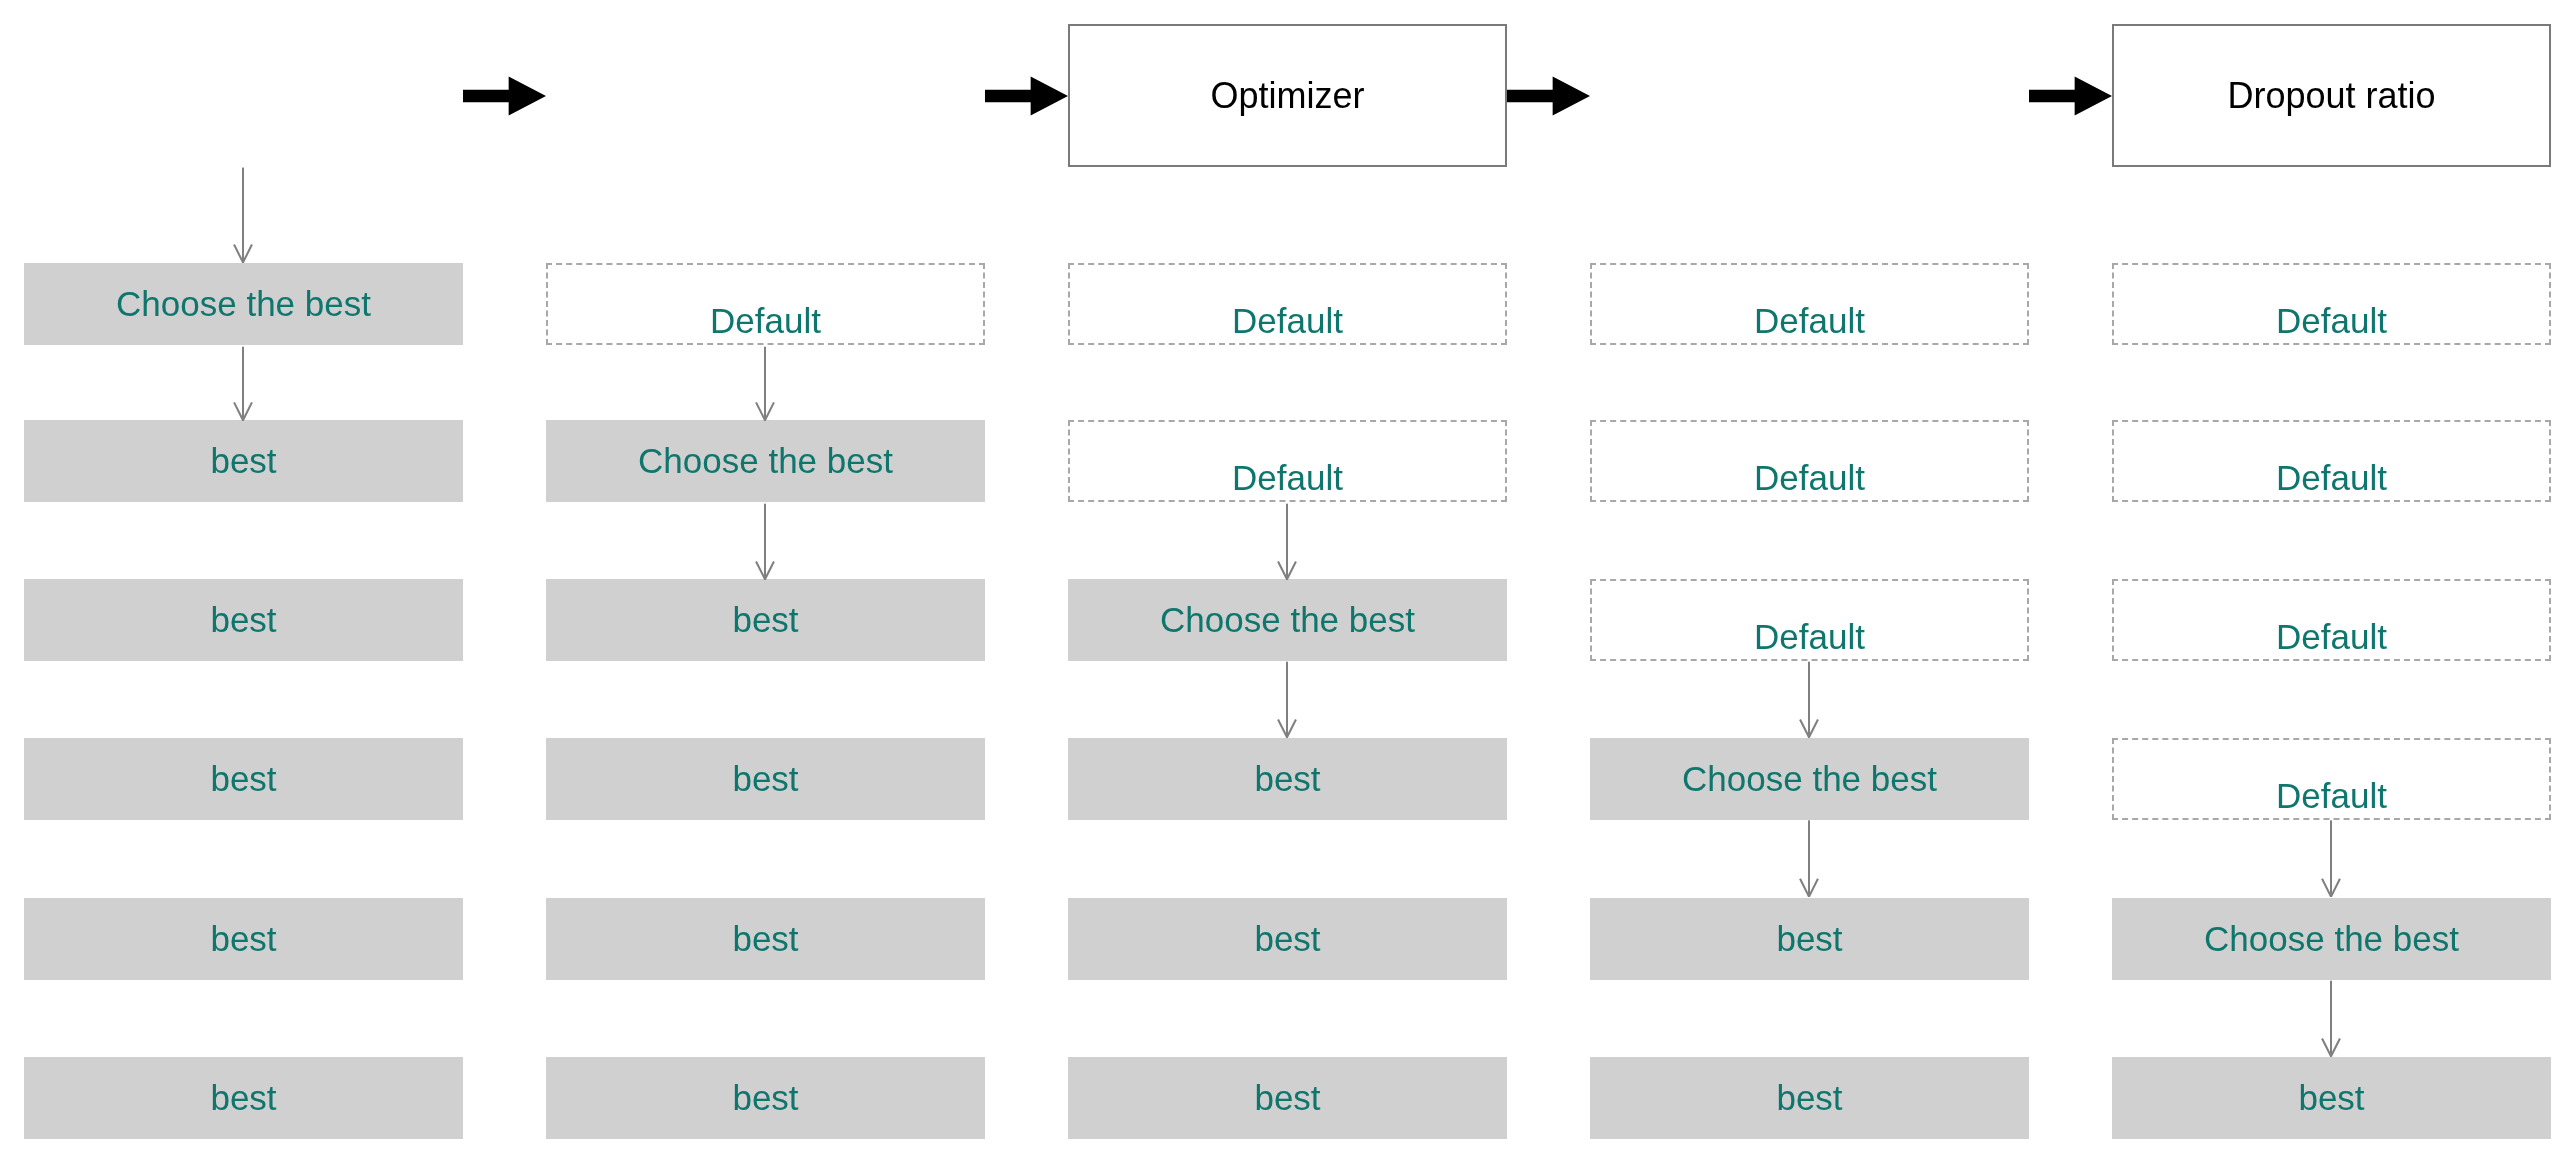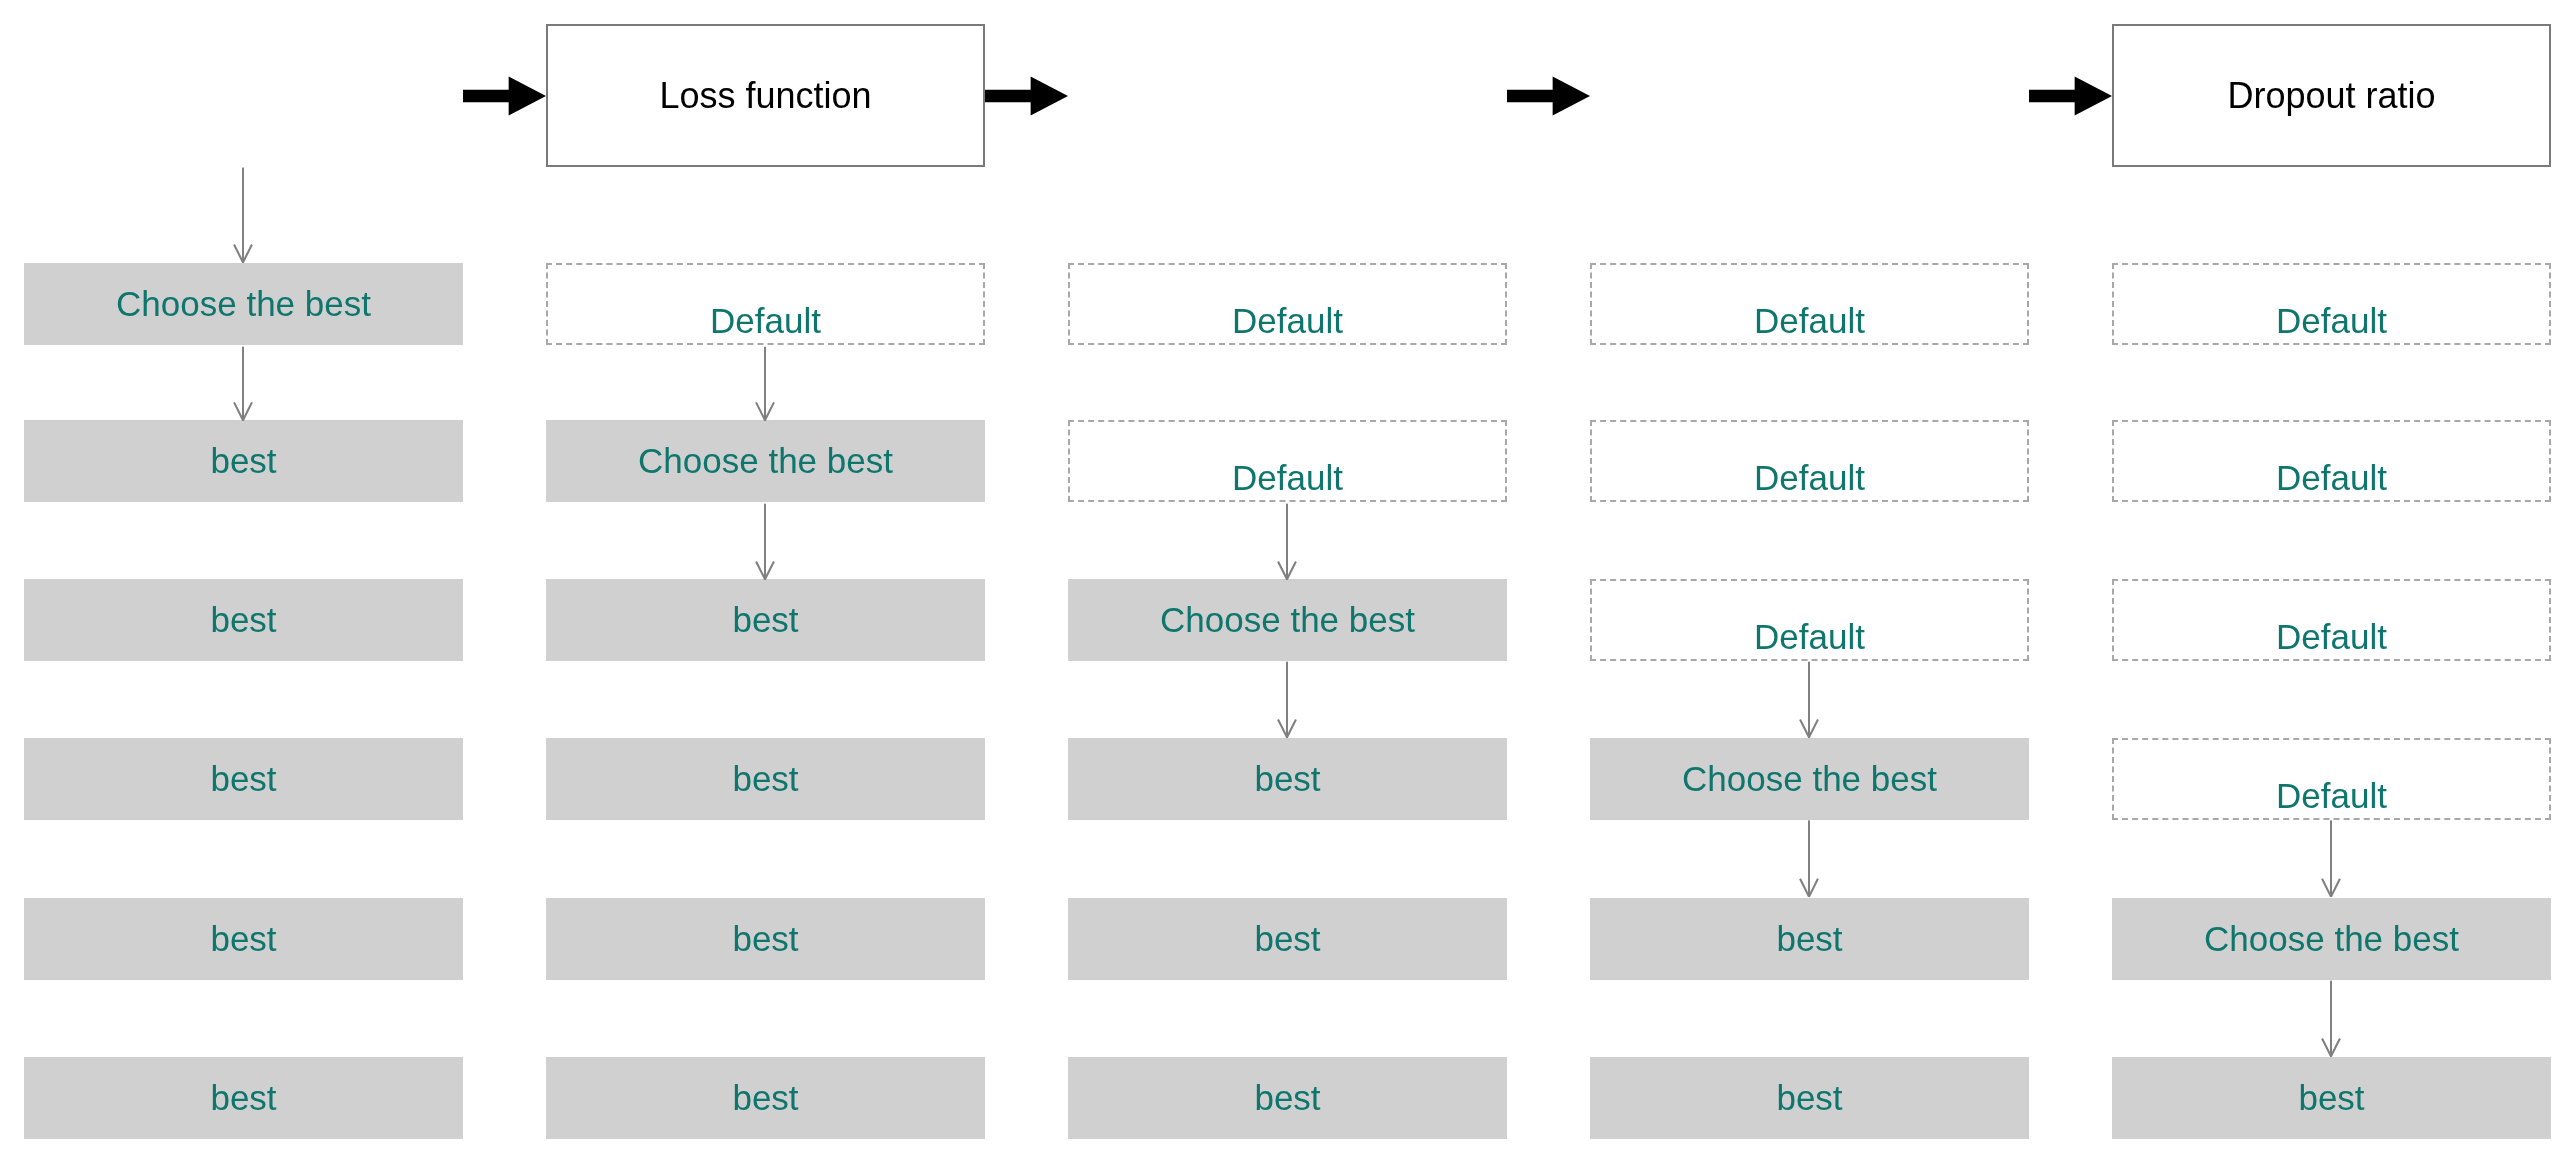--- a/index.html
+++ b/index.html
@@ -64,22 +64,22 @@
   .vconn {
     position: absolute;
     overflow: visible;
   }
 </style>
 </head>
 <body>
 
 <div id="canvas">
 
-    <div class="header-box" style="left: 546px; top: 24.4px; width: 439px; height: 143px; border-color: rgb(122, 122, 122);">
-      <span>Loss function</span>
+    <div class="header-box" style="left: 1068px; top: 24.4px; width: 439px; height: 143px; border-color: rgb(122, 122, 122);">
+      <span>Optimizer</span>
     </div>
     <div class="header-box" style="left: 2112px; top: 24.4px; width: 439px; height: 143px; border-color: rgb(122, 122, 122);">
       <span>Dropout ratio</span>
     </div>
     <div class="header-arrow" style="left: 463px; top: 75px; width: 83px;"><svg width="83" height="42" viewBox="0 0 119 60">
         <path d="M0,21 L65.45,21 L65.45,2 L119,30 L65.45,58 L65.45,39 L0,39 Z" fill="#000000"></path>
       </svg></div>
     <div class="header-arrow" style="left: 985px; top: 75px; width: 83px;"><svg width="83" height="42" viewBox="0 0 119 60">
         <path d="M0,21 L65.45,21 L65.45,2 L119,30 L65.45,58 L65.45,39 L0,39 Z" fill="#000000"></path>
       </svg></div>

